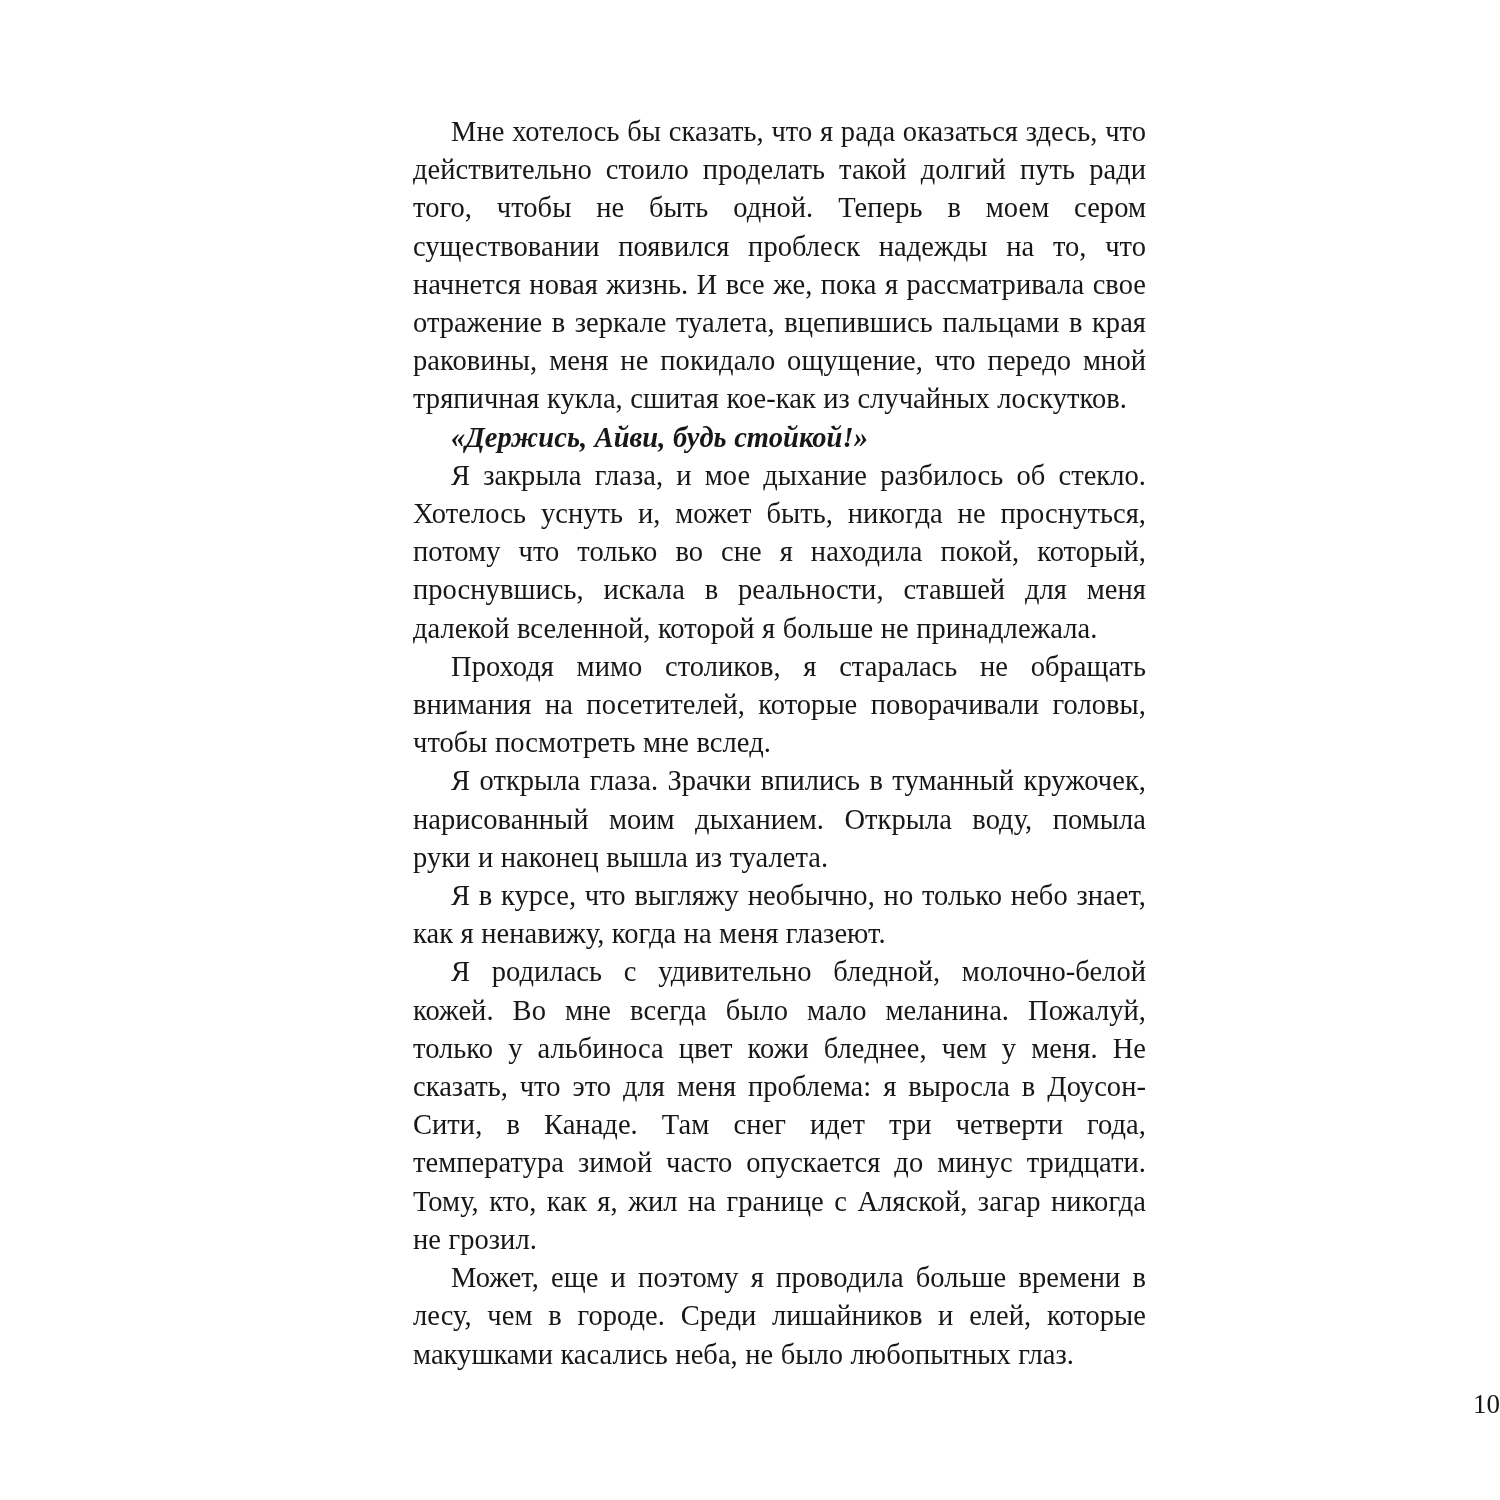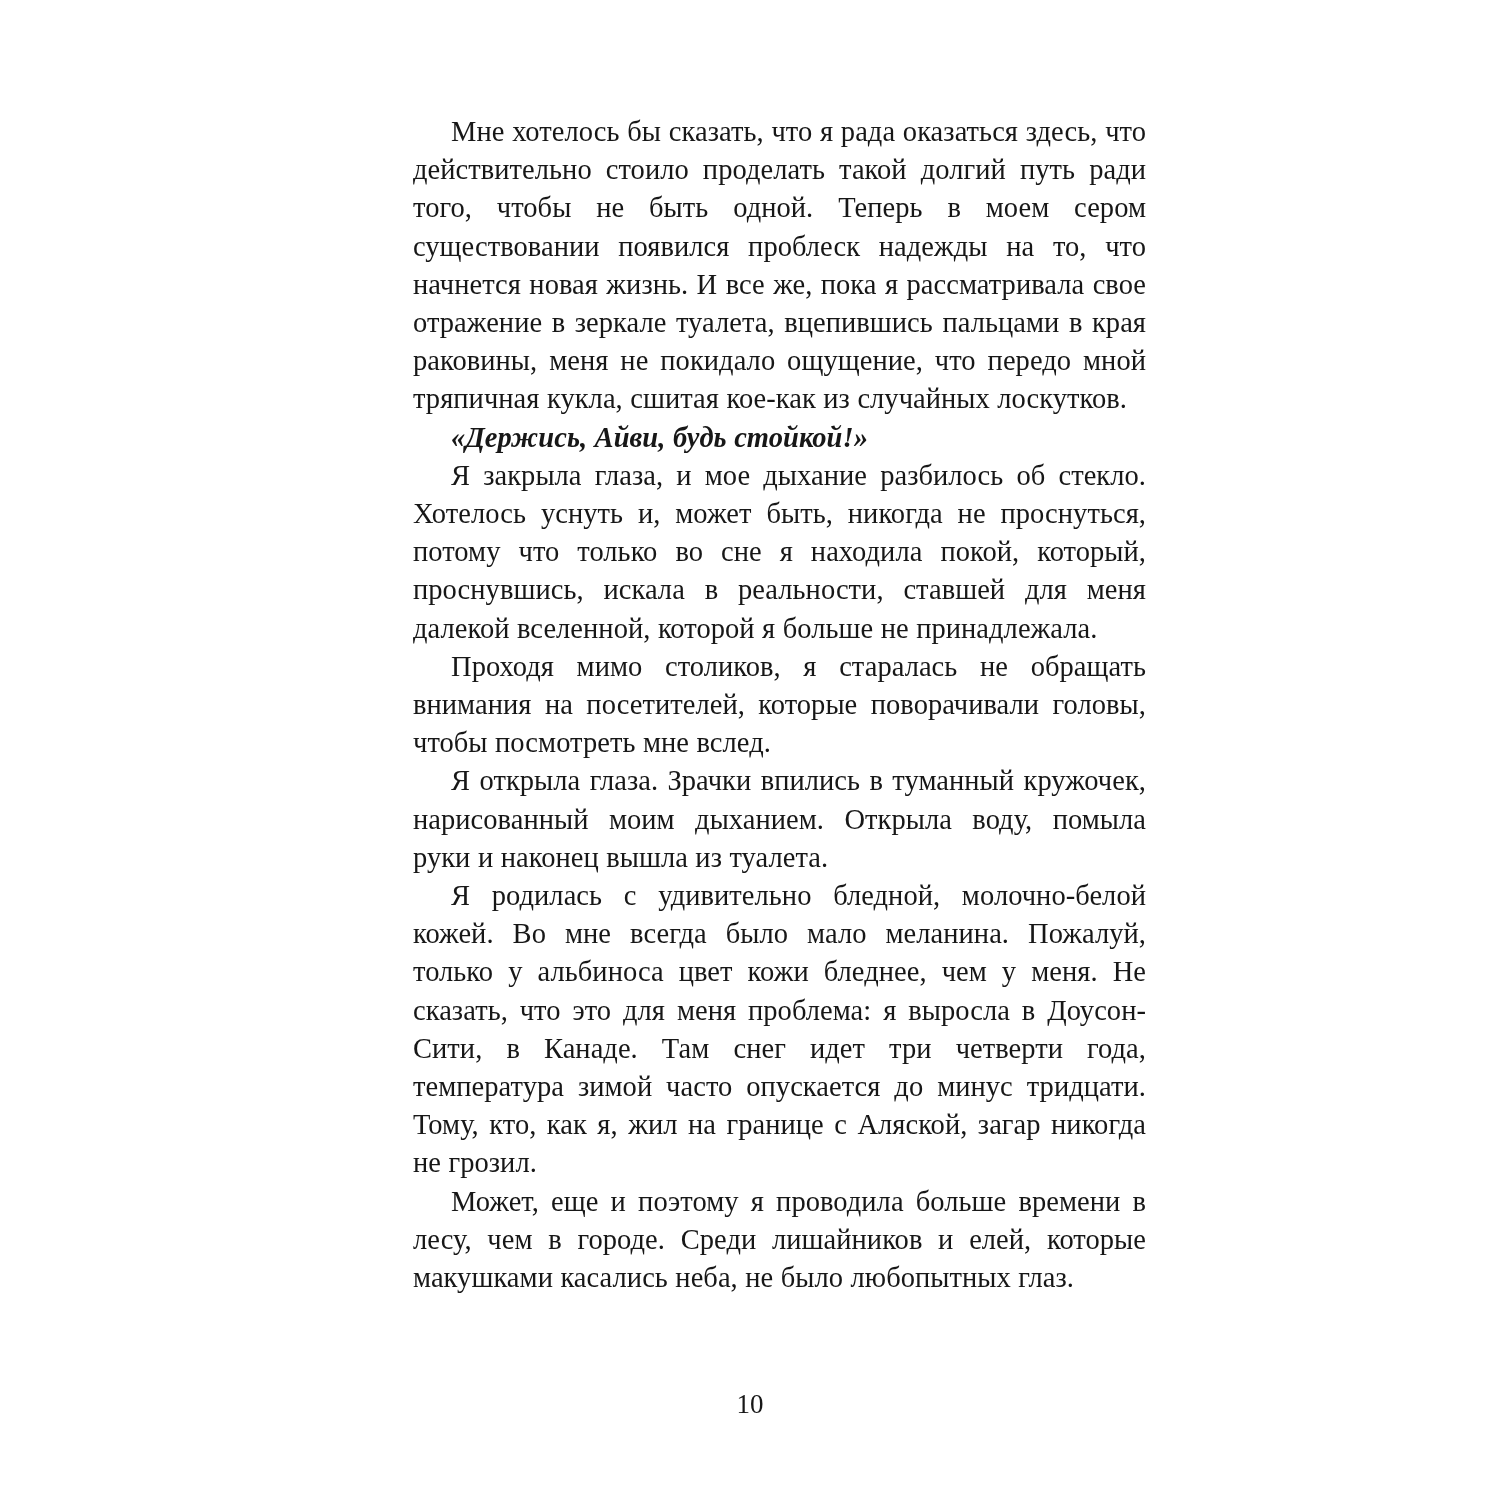--- a/index.html
+++ b/index.html
@@ -40,37 +40,38 @@
   }
   .para.quote {
     font-style: italic;
     font-weight: bold;
   }
   .page-number {
     position: absolute;
     left: 0;
     right: 0;
     top: 1388px;
-    text-align: center;
+    text-align: right;
     font-size: 27px;
     line-height: 32px;
     color: #171717;
   }
 </style>
 </head>
 <body>
 
 <div class="page">
 
   <div class="text-column">
     <p class="para">Мне хотелось бы сказать, что я рада оказаться здесь, что действительно стоило проделать такой долгий путь ради того, чтобы не быть одной. Теперь в моем сером существовании появился проблеск надежды на то, что начнется новая жизнь. И все же, пока я рассматривала свое отражение в зеркале туалета, вцепившись пальцами в края раковины, меня не покидало ощущение, что передо мной тряпичная кукла, сшитая кое-как из случайных лоскутков.</p>
     <p class="para quote">«Держись, Айви, будь стойкой!»</p>
     <p class="para">Я закрыла глаза, и мое дыхание разбилось об стекло. Хотелось уснуть и, может быть, никогда не проснуться, потому что только во сне я находила покой, который, проснувшись, искала в реальности, ставшей для меня далекой вселенной, которой я больше не принадлежала.</p>
     <p class="para">Проходя мимо столиков, я старалась не обращать внимания на посетителей, которые поворачивали головы, чтобы посмотреть мне вслед.</p>
     <p class="para">Я открыла глаза. Зрачки впились в туманный кружочек, нарисованный моим дыханием. Открыла воду, помыла руки и наконец вышла из туалета.</p>
+    <p class="para">Я в курсе, что выгляжу необычно, но только небо знает, как я ненавижу, когда на меня глазеют.</p>
     <p class="para">Я родилась с удивительно бледной, молочно-белой кожей. Во мне всегда было мало меланина. Пожалуй, только у альбиноса цвет кожи бледнее, чем у меня. Не сказать, что это для меня проблема: я выросла в Доусон-Сити, в Канаде. Там снег идет три четверти года, температура зимой часто опускается до минус тридцати. Тому, кто, как я, жил на границе с Аляской, загар никогда не грозил.</p>
     <p class="para">Может, еще и поэтому я проводила больше времени в лесу, чем в городе. Среди лишайников и елей, которые макушками касались неба, не было любопытных глаз.</p>
 
   </div>
 
   <div class="page-number">10</div>
 
 </div>
 
 </body></html>

